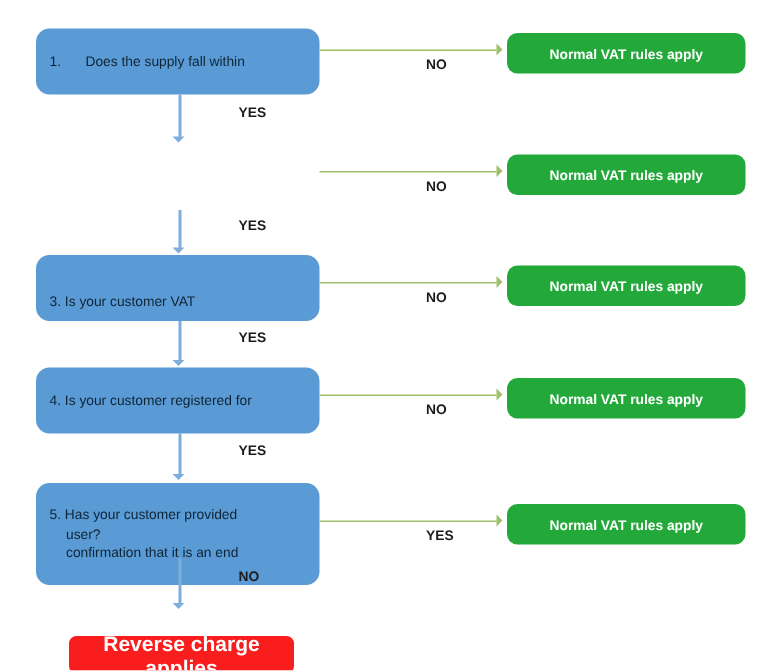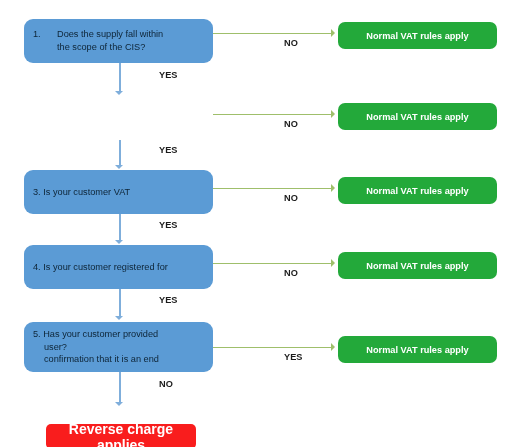--- a/index.html
+++ b/index.html
@@ -137,21 +137,20 @@
     left: 267px;
   }
 </style>
 </head>
 <body>
 
 <div id="canvas">
 
   <div class="decision first" style="top:19px;height:44px;">
     <div class="line line-1"><span class="num">1.</span><span>Does the supply fall within</span></div>
-    <div class="line indent">the scope of the CIS?</div>
   </div>
   <div class="h-line" style="top:33px;width:118px;"></div>
   <div class="h-arrow" style="left:331px;top:29px;"></div>
   <div class="edge-label side" style="top:38px;">NO</div>
   <div class="outcome" style="top:22px;">
     <span>Normal VAT rules apply</span>
   </div>
   <div class="v-line" style="top:63px;height:29px;"></div>
   <div class="v-arrow" style="top:91px;"></div>
   <div class="edge-label yes-v" style="top:70px;">YES</div>
@@ -159,21 +158,21 @@
   <div class="h-line" style="top:114px;width:118px;"></div>
   <div class="h-arrow" style="left:331px;top:110px;"></div>
   <div class="edge-label side" style="top:119px;">NO</div>
   <div class="outcome" style="top:103px;">
     <span>Normal VAT rules apply</span>
   </div>
   <div class="v-line" style="top:140px;height:26px;"></div>
   <div class="v-arrow" style="top:165px;"></div>
   <div class="edge-label yes-v" style="top:145px;">YES</div>
 
-  <div class="decision" style="top:170px;height:44px;">
+  <div class="decision" style="top:170px;height:44px;justify-content:flex-end;">
     <div class="line"><span>3.</span> <span>Is your customer VAT</span></div>
   </div>
   <div class="h-line" style="top:188px;width:118px;"></div>
   <div class="h-arrow" style="left:331px;top:184px;"></div>
   <div class="edge-label side" style="top:193px;">NO</div>
   <div class="outcome" style="top:177px;">
     <span>Normal VAT rules apply</span>
   </div>
   <div class="v-line" style="top:214px;height:27px;"></div>
   <div class="v-arrow" style="top:240px;"></div>
@@ -185,21 +184,21 @@
   <div class="h-line" style="top:263px;width:118px;"></div>
   <div class="h-arrow" style="left:331px;top:259px;"></div>
   <div class="edge-label side" style="top:268px;">NO</div>
   <div class="outcome" style="top:252px;">
     <span>Normal VAT rules apply</span>
   </div>
   <div class="v-line" style="top:289px;height:28px;"></div>
   <div class="v-arrow" style="top:316px;"></div>
   <div class="edge-label yes-v" style="top:295px;">YES</div>
 
-  <div class="decision" style="top:322px;height:50px;">
+  <div class="decision" style="top:322px;height:68px;">
     <div class="line"><span>5.</span> <span>Has your customer provided</span></div>
     <div class="line indent">user?</div>
     <div class="line indent">confirmation that it is an end</div>
   </div>
   <div class="h-line" style="top:347px;width:118px;"></div>
   <div class="h-arrow" style="left:331px;top:343px;"></div>
   <div class="edge-label side" style="top:352px;">YES</div>
   <div class="outcome" style="top:336px;">
     <span>Normal VAT rules apply</span>
   </div>

